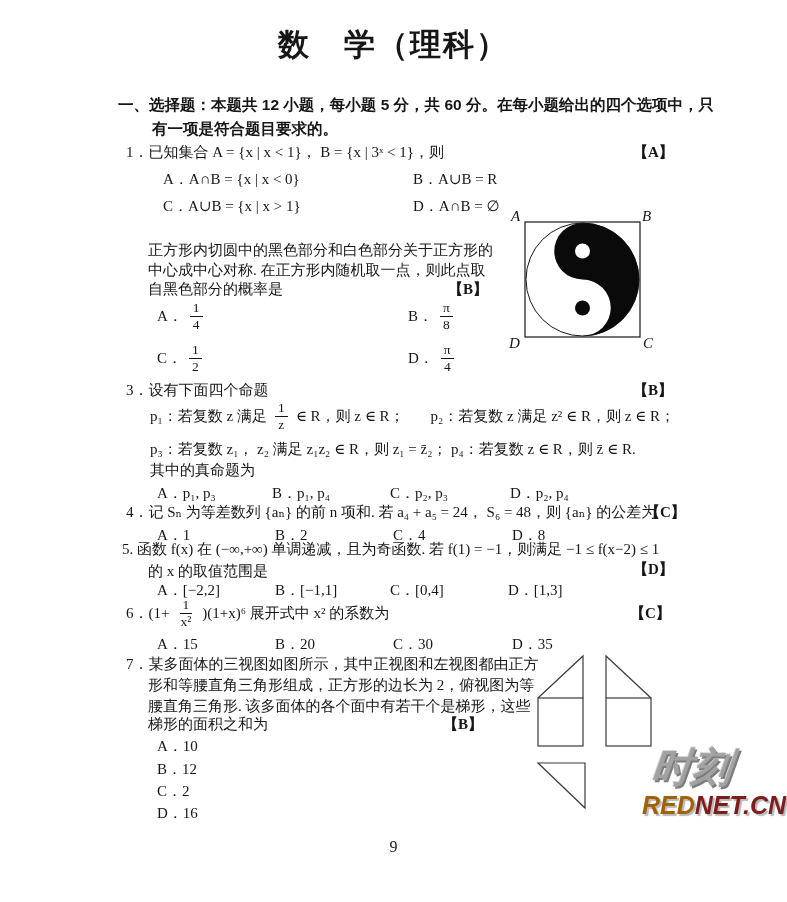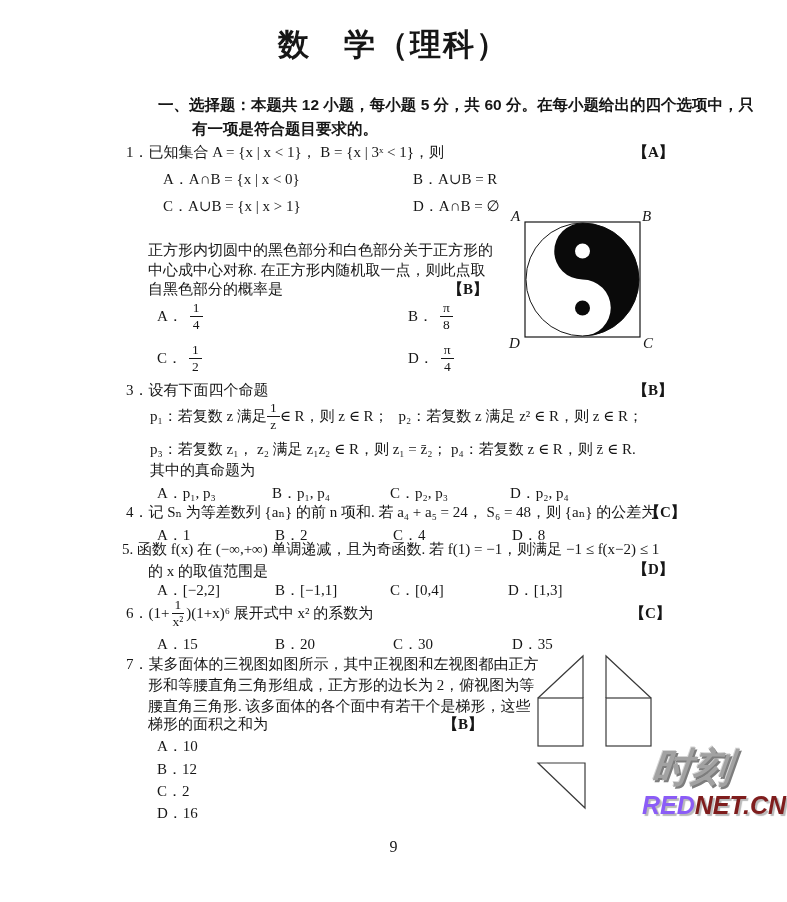--- a/index.html
+++ b/index.html
@@ -15,41 +15,40 @@
   .abs{position:absolute;white-space:nowrap;}
   .t15{font-size:15px;line-height:19px;}
   .title{
     left:0;top:24px;width:100%;text-align:center;
     font-size:31px;font-weight:bold;letter-spacing:2px;
     font-family:"Liberation Sans","DejaVu Sans",sans-serif;
   }
   .section-head{
     font-size:15.5px;font-weight:bold;
     font-family:"Liberation Sans","DejaVu Sans",sans-serif;
-    margin-left:40px;
   }
   .ans{font-weight:bold;font-size:15px;}
   .opt{display:inline-flex;align-items:center;gap:7px;font-size:15px;}
-  .fline{display:inline-flex;align-items:center;gap:0;font-size:15px;}
+  .fline{display:inline-flex;align-items:center;gap:8px;font-size:15px;}
   .frac{display:inline-flex;flex-direction:column;align-items:center;line-height:1.05;font-size:13.5px;}
   .frac .num{display:block;padding:0 3px 1px 3px;border-bottom:1px solid #161616;}
   .frac .den{display:block;padding:1px 3px 0 3px;}
   svg text{font-family:"Liberation Serif","DejaVu Serif",serif;font-style:italic;font-size:15px;fill:#161616;}
   .wm-brand{
     font-family:"Liberation Sans","DejaVu Sans",sans-serif;
     font-size:40px;font-weight:bold;font-style:italic;
     color:#a2a2a2;text-shadow:2px 2px 0 #7d7d7d,-1px -1px 0 #d5d5d5;
     transform:skewX(-6deg);
   }
   .wm-site{
     font-family:"Liberation Sans","DejaVu Sans",sans-serif;
     font-size:25px;font-weight:bold;font-style:italic;letter-spacing:0px;
     text-shadow:2px 2px 1px #b9b9b9;
   }
-  .wm-red{color:#8b5cf6;text-align:right;}
+  .wm-red{color:#a16207;text-align:right;}
   .wm-gray{color:#7f1d1d;}
   .pagenum{left:0;top:838px;width:100%;text-align:center;font-size:16px;}
 </style>
 </head>
 <body>
 
 <div class="page">
 
   <div class="abs title">数　学（理科）</div>
 

